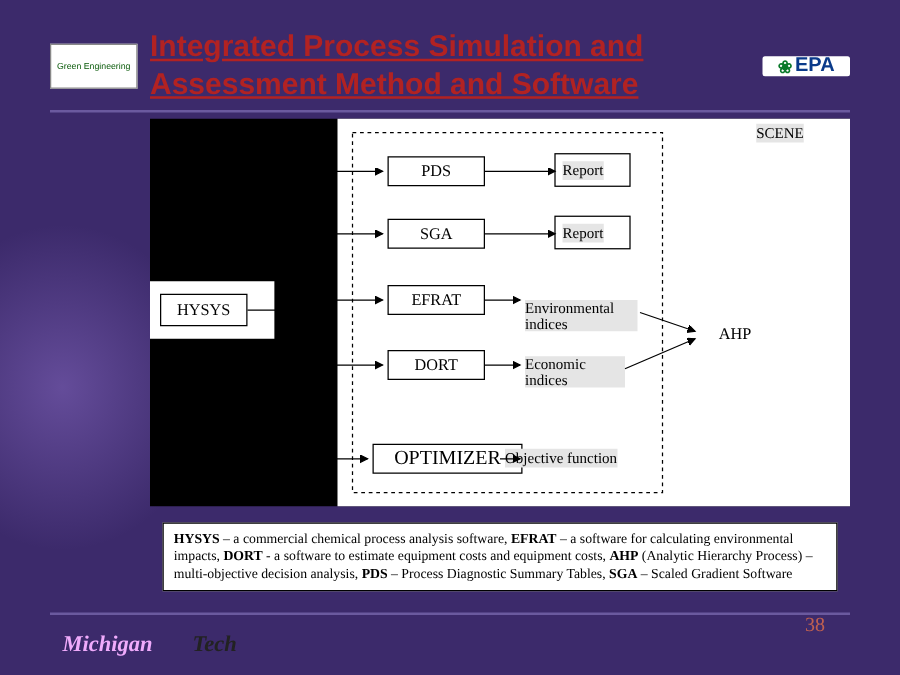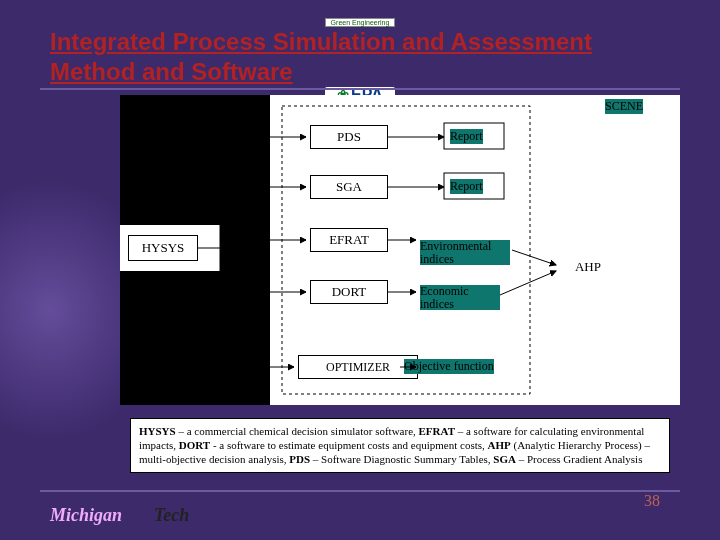--- a/index.html
+++ b/index.html
@@ -21,21 +21,20 @@
     border-radius: 50%;
   }
   .header {
     position: absolute;
     top: 18px;
     left: 40px;
     right: 40px;
     height: 70px;
     display: flex;
     align-items: center;
-    flex-direction: column;
   }
   .logo-left {
     width: 70px;
     height: 36px;
     background: #fff;
     border: 1px solid #888;
     font-size: 7px;
     color: #0a5a0a;
     display: flex;
     align-items: center;
@@ -98,21 +97,21 @@
     display: flex;
     align-items: center;
     justify-content: center;
     padding: 2px 6px;
   }
   .dlabel {
     position: absolute;
     font-family: "Times New Roman", serif;
     font-size: 12px;
     color: #000;
-    background: #0f766e;
+    background: #e5e5e5;
     white-space: nowrap;
   }
   .arrow {
     position: absolute;
     stroke: #000;
     fill: none;
   }
   .caption {
     position: absolute;
     left: 130px;
@@ -175,21 +174,21 @@
     <rect x="12" y="6" width="248" height="288" fill="none" stroke="#000" stroke-dasharray="3,3"></rect>
   </svg>
   <div class="dlabel" style="left:485px;top:4px;">SCENE</div>
 
   <div class="dbox" style="left:8px;top:140px;width:70px;height:26px;">HYSYS</div>
 
   <div class="dbox" style="left:190px;top:30px;width:78px;height:24px;">PDS</div>
   <div class="dbox" style="left:190px;top:80px;width:78px;height:24px;">SGA</div>
   <div class="dbox" style="left:190px;top:133px;width:78px;height:24px;">EFRAT</div>
   <div class="dbox" style="left:190px;top:185px;width:78px;height:24px;">DORT</div>
-  <div class="dbox" style="left:178px;top:260px;width:120px;height:24px;font-size:12px;">OPTIMIZER</div>
+  <div class="dbox" style="left:178px;top:260px;width:120px;height:24px;font-size:16px;">OPTIMIZER</div>
 
   <div class="dlabel" style="left:330px;top:34px;">Report</div>
   <div class="dlabel" style="left:330px;top:84px;">Report</div>
   <div class="dlabel" style="left:300px;top:145px;width:90px;white-space:normal;line-height:1.05;">Environmental indices</div>
   <div class="dlabel" style="left:300px;top:190px;width:80px;white-space:normal;line-height:1.05;">Economic indices</div>
   <div class="dlabel" style="left:284px;top:264px;">Objective function</div>
 
   <div class="dbox" style="left:440px;top:160px;width:56px;height:24px;border:none;">AHP</div>
 
   <svg class="arrow" style="left:0;top:0;width:560px;height:310px;">
@@ -215,25 +214,25 @@
 
     <line x1="392" y1="155" x2="436" y2="170" stroke="#000" marker-end="url(#ah)"></line>
     <line x1="380" y1="200" x2="436" y2="176" stroke="#000" marker-end="url(#ah)"></line>
 
     <rect x="324" y="28" width="60" height="26" fill="none" stroke="#000"></rect>
     <rect x="324" y="78" width="60" height="26" fill="none" stroke="#000"></rect>
   </svg>
 </div>
 
 <div class="caption">
-  <b>HYSYS</b><span> – a commercial chemical decision simulator software, </span>
+  <b>HYSYS</b><span> – a commercial chemical process analysis software, </span>
   <b>EFRAT</b><span> – a software for calculating environmental impacts, </span>
   <b>DORT</b><span> - a software to estimate equipment costs and equipment costs, </span>
   <b>AHP</b><span> (Analytic Hierarchy Process) – multi-objective decision analysis, </span>
-  <b>PDS</b><span> – Software Diagnostic Summary Tables, </span>
-  <b>SGA</b><span> – Process Gradient Analysis</span>
+  <b>PDS</b><span> – Process Diagnostic Summary Tables, </span>
+  <b>SGA</b><span> – Scaled Gradient Software</span>
 </div>
 
 <div class="hr-bottom"></div>
 <div class="mtu-logo">
   <span class="m">Michigan</span><span class="t">Tech</span>
 </div>
 <div class="pagenum">38</div>
 
 </body></html>

